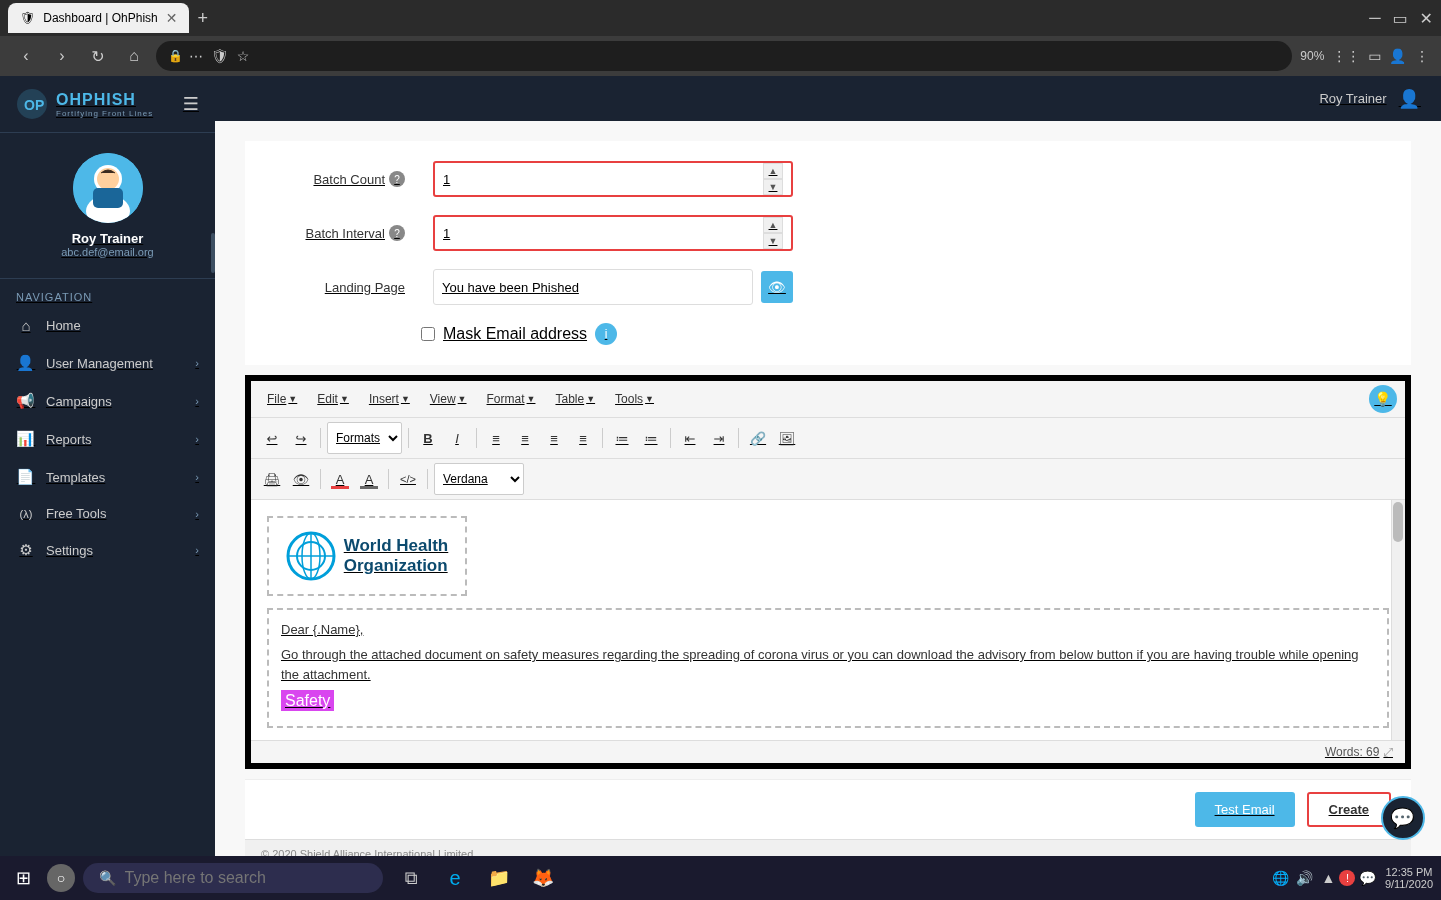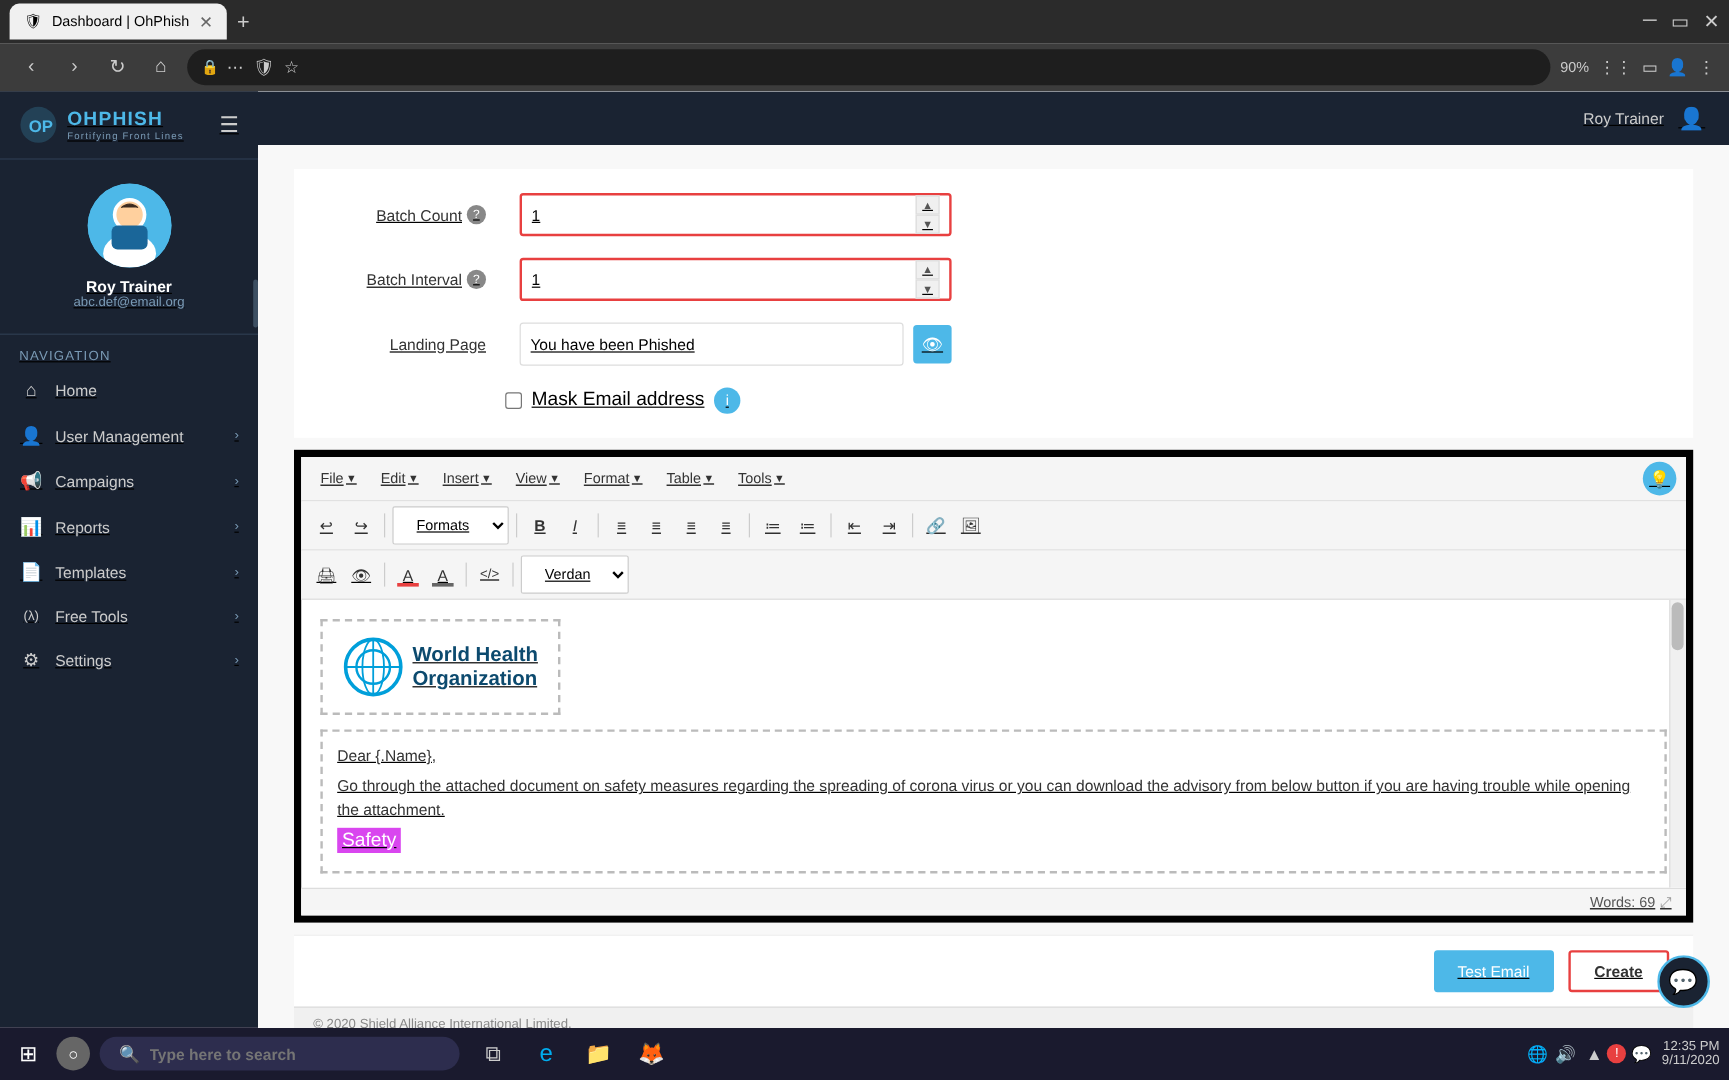--- a/index.html
+++ b/index.html
@@ -304,21 +304,21 @@
       justify-content: center;
       border-radius: 2px;
       color: #333;
     }
     .toolbar-separator { width: 1px; height: 20px; background: #ccc; margin: 0 3px; }
     .toolbar-dropdown {
       height: 32px;
       border: 1px solid #ccc;
       background: #fff;
       font-size: 12px;
-      padding: 0 15px;
+      padding: 0 4px;
       cursor: pointer;
       border-radius: 2px;
     }
     .editor-body-scroll {
       height: 240px;
       overflow: hidden;
       position: relative;
     }
     .editor-scrollbar {
       position: absolute;
@@ -476,21 +476,21 @@
       border-radius: 4px;
     }
     .taskbar-right {
       margin-left: auto;
       display: flex;
       align-items: center;
       gap: 8px;
       color: #ccc;
       font-size: 11px;
     }
-    .taskbar-clock { text-align: right; }
+    .taskbar-clock { text-align: center; }
     .taskbar-icons { display: flex; gap: 6px; font-size: 14px; }
     .taskbar-notification { font-size: 11px; background: #e84040; color: #fff; border-radius: 50%; width: 16px; height: 16px; display: flex; align-items: center; justify-content: center; }
 
     .chat-bubble {
       position: fixed;
       bottom: 60px;
       right: 16px;
       width: 44px;
       height: 44px;
       background: #1a2332;
@@ -790,21 +790,21 @@
 
 <div class="chat-bubble">💬</div>
 
 <div class="taskbar">
   <button class="taskbar-start">⊞</button>
   <button style="background:none;border:none;cursor:pointer;padding:4px;">
     <div style="width:28px;height:28px;border-radius:50%;background:#666;display:flex;align-items:center;justify-content:center;color:#fff;font-size:14px;">○</div>
   </button>
   <div class="taskbar-search">
     <span style="font-size:14px;color:#aaa;">🔍</span>
-    <input type="text" style="background: none; border: none; outline: none; color: rgb(170, 170, 170); font-size: 13px; width: 240px; font-weight: bold;" placeholder="Type here to search">
+    <input type="text" style="background: none; border: none; outline: none; color: rgb(170, 170, 170); font-size: 16px; width: 240px;" placeholder="Type here to search">
   </div>
   <div class="taskbar-apps">
     <div class="taskbar-app">
       <span style="font-size:18px;color:#ccc;">⧉</span>
     </div>
     <div class="taskbar-app">
       <span style="font-size:20px;color:#00adef;">e</span>
     </div>
     <div class="taskbar-app">
       <span style="font-size:18px;color:#ffd700;">📁</span>

